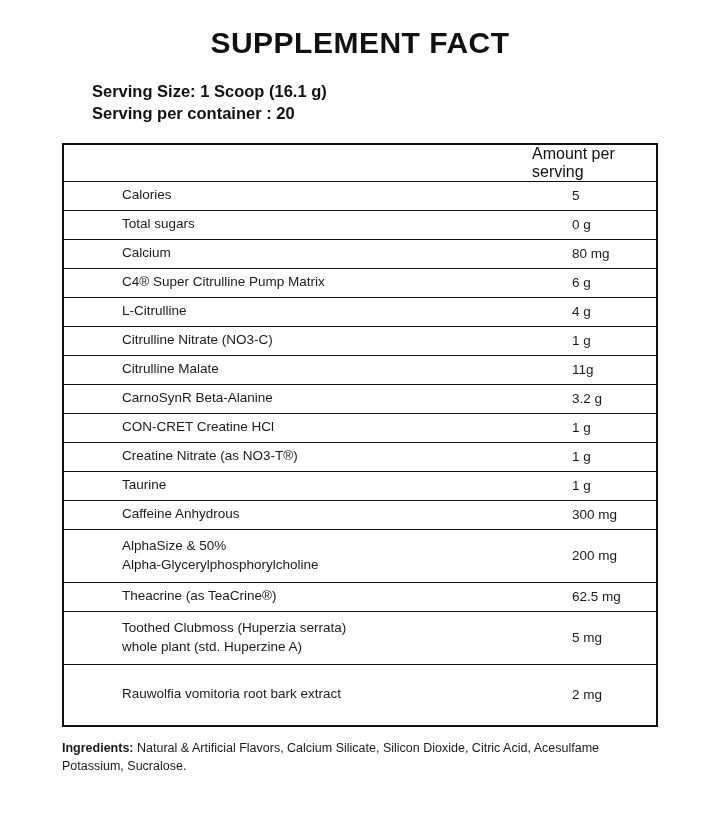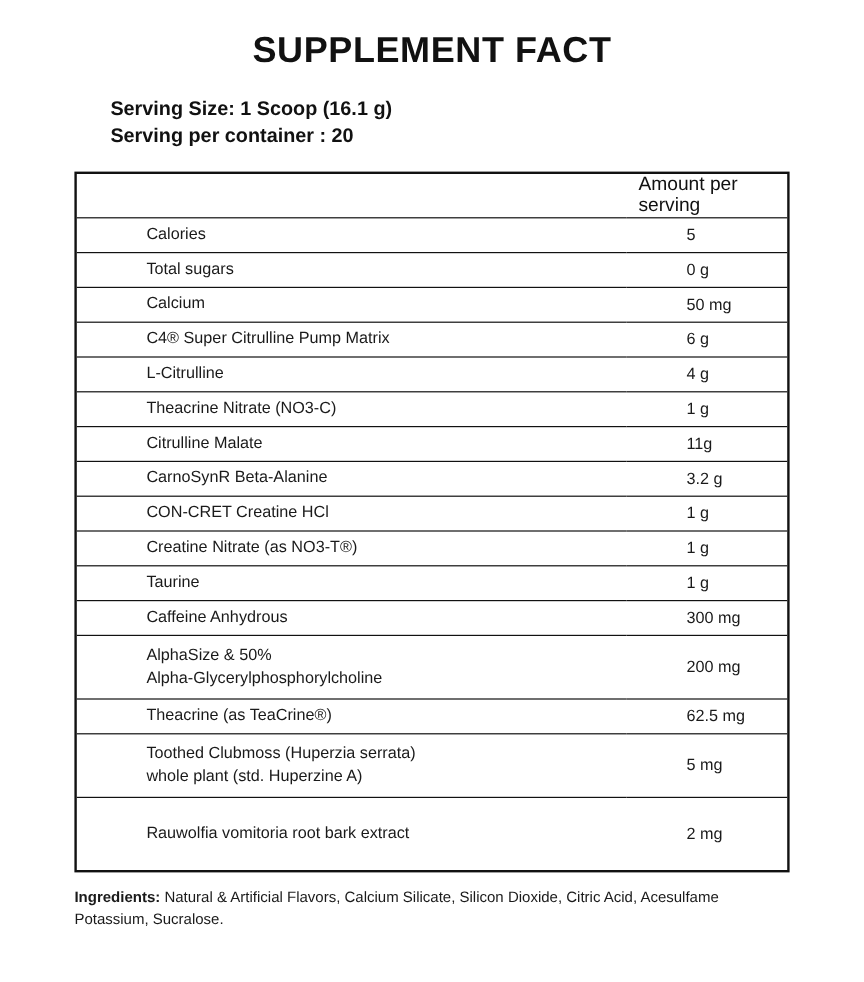--- a/index.html
+++ b/index.html
@@ -127,32 +127,32 @@
         <tr class="row first">
           <td class="name">Calories</td>
           <td class="amount">5</td>
         </tr>
         <tr class="row">
           <td class="name">Total sugars</td>
           <td class="amount">0 g</td>
         </tr>
         <tr class="row">
           <td class="name">Calcium</td>
-          <td class="amount">50 mg</td>
+          <td class="amount">80 mg</td>
         </tr>
         <tr class="row">
           <td class="name">C4® Super Citrulline Pump Matrix</td>
           <td class="amount">6 g</td>
         </tr>
         <tr class="row">
           <td class="name">L-Citrulline</td>
           <td class="amount">4 g</td>
         </tr>
         <tr class="row">
-          <td class="name">Theacrine Nitrate (NO3-C)</td>
+          <td class="name">Citrulline Nitrate (NO3-C)</td>
           <td class="amount">1 g</td>
         </tr>
         <tr class="row">
           <td class="name">Citrulline Malate</td>
           <td class="amount">11g</td>
         </tr>
         <tr class="row">
           <td class="name">CarnoSynR Beta-Alanine</td>
           <td class="amount">3.2 g</td>
         </tr>

